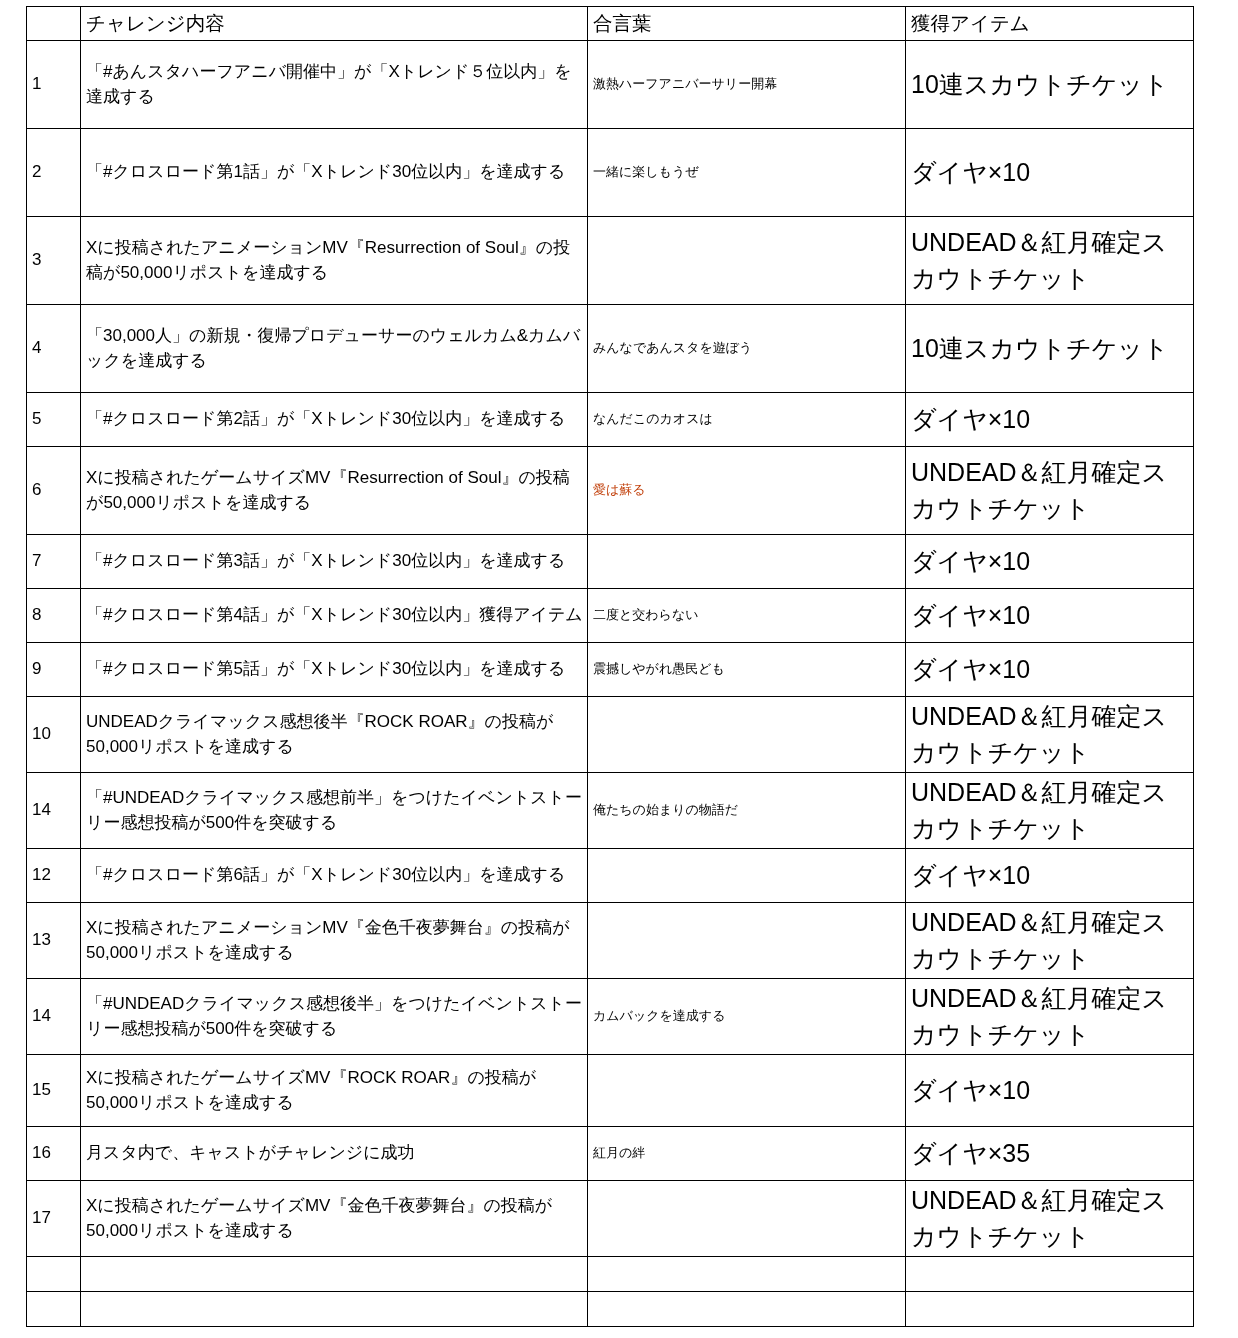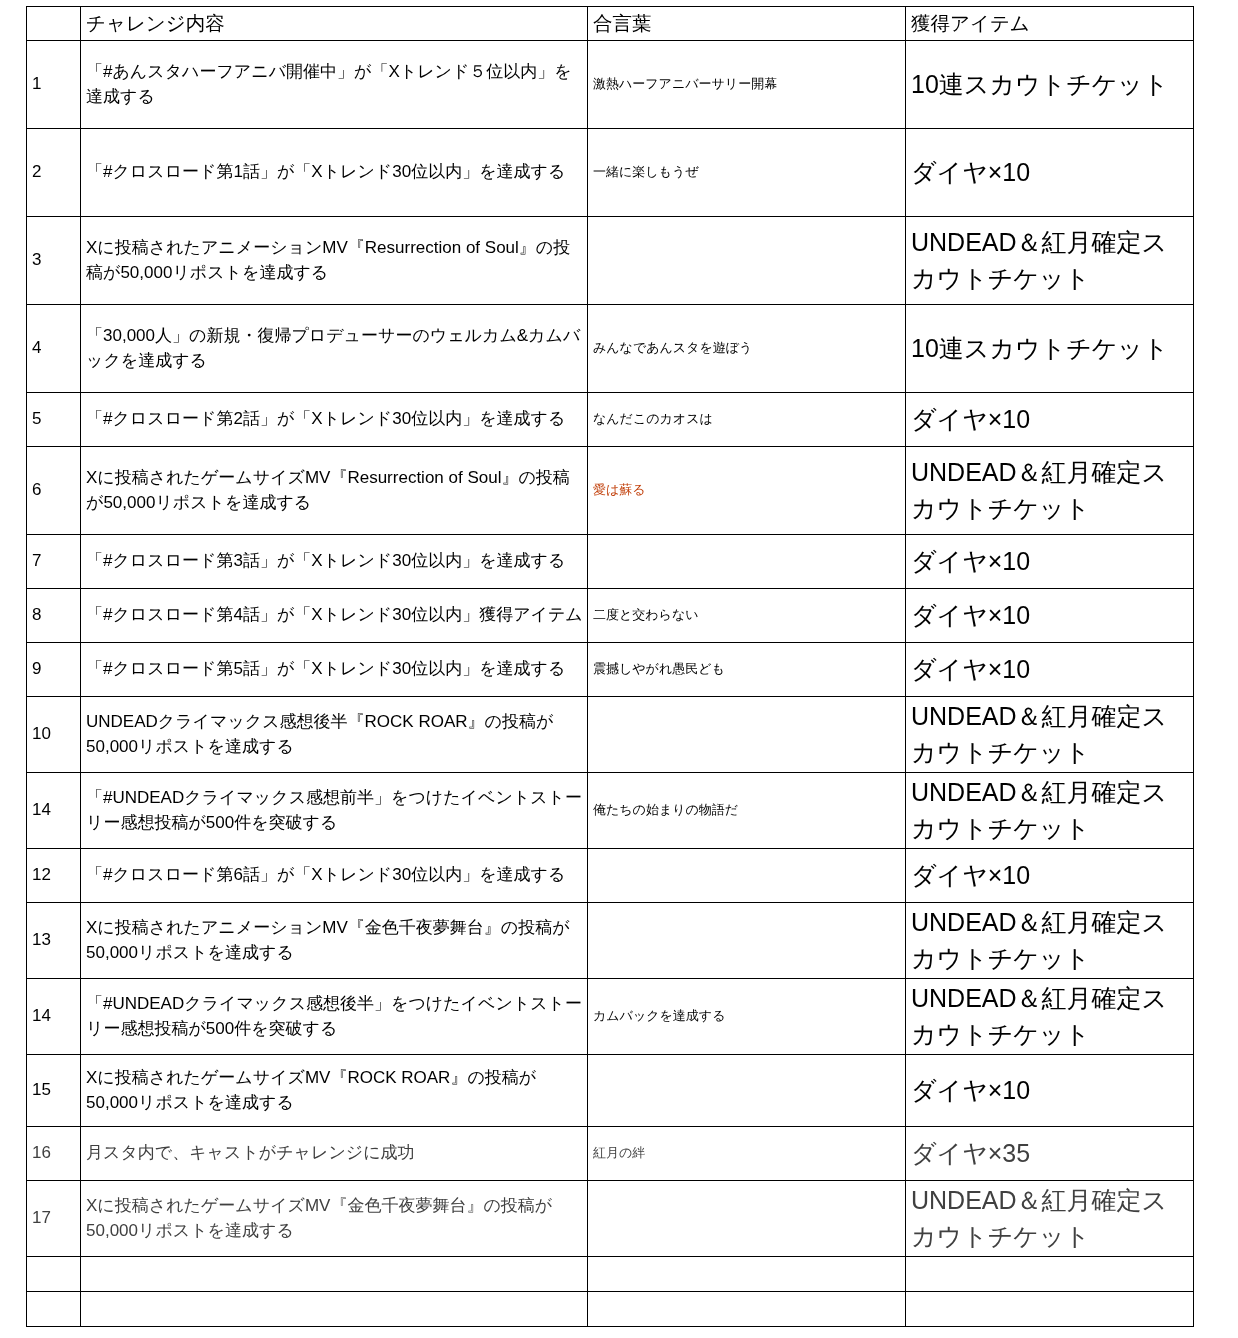--- a/index.html
+++ b/index.html
@@ -59,21 +59,21 @@
   }
   td.task {
     font-size: 17px;
   }
   td.word {
     font-size: 13px;
   }
   td.item {
     font-size: 25px;
   }
-  tr.red td { color: #404040; }
+  tr.red td { color: #000000; }
   td.redtext { color: #c2410c; }
 
   
   tr.h-tall   td { height: 88px; }
   tr.h-mid    td { height: 72px; }
   tr.h-short  td { height: 54px; }
   tr.h-empty  td { height: 35px; }
 </style>
 </head>
 <body>

